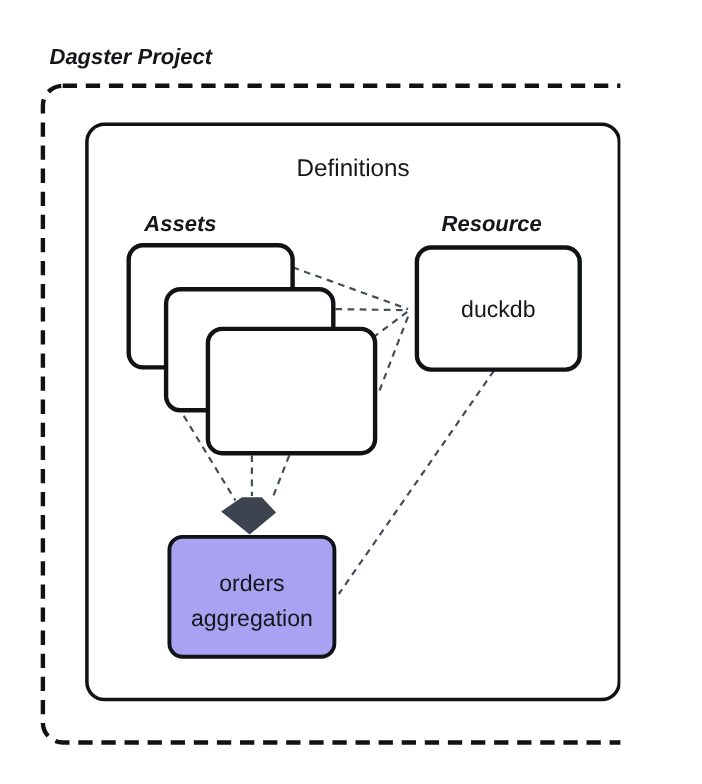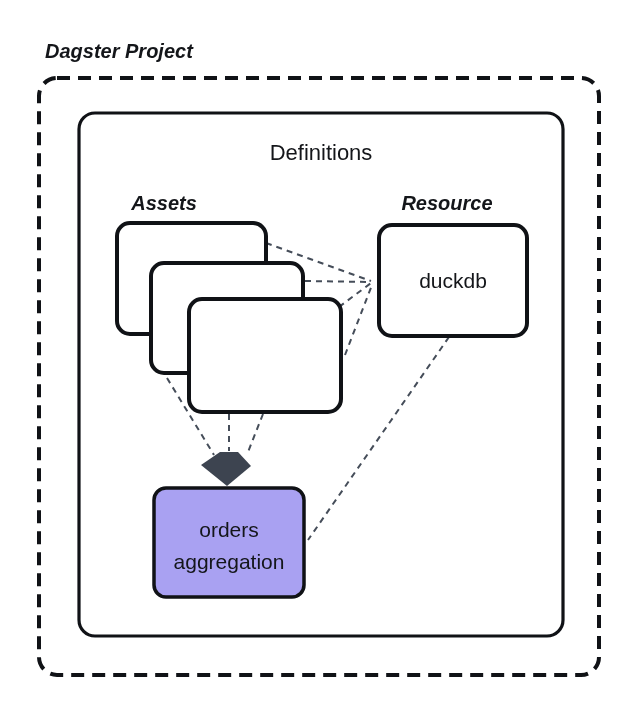--- a/index.html
+++ b/index.html
@@ -3,21 +3,21 @@
 <meta charset="utf-8">
 <style>
   html, body {
     margin: 0;
     padding: 0;
     background: #ffffff;
     font-family: "Liberation Sans", "DejaVu Sans", sans-serif;
   }
   .canvas {
     position: relative;
-    width: 638px;
+    width: 564px;
     height: 713px;
     background: #ffffff;
     overflow: hidden;
   }
   svg { display: block; }
   text {
     font-family: "Liberation Sans", "DejaVu Sans", sans-serif;
     fill: #14161a;
   }
   .lbl-italic {

